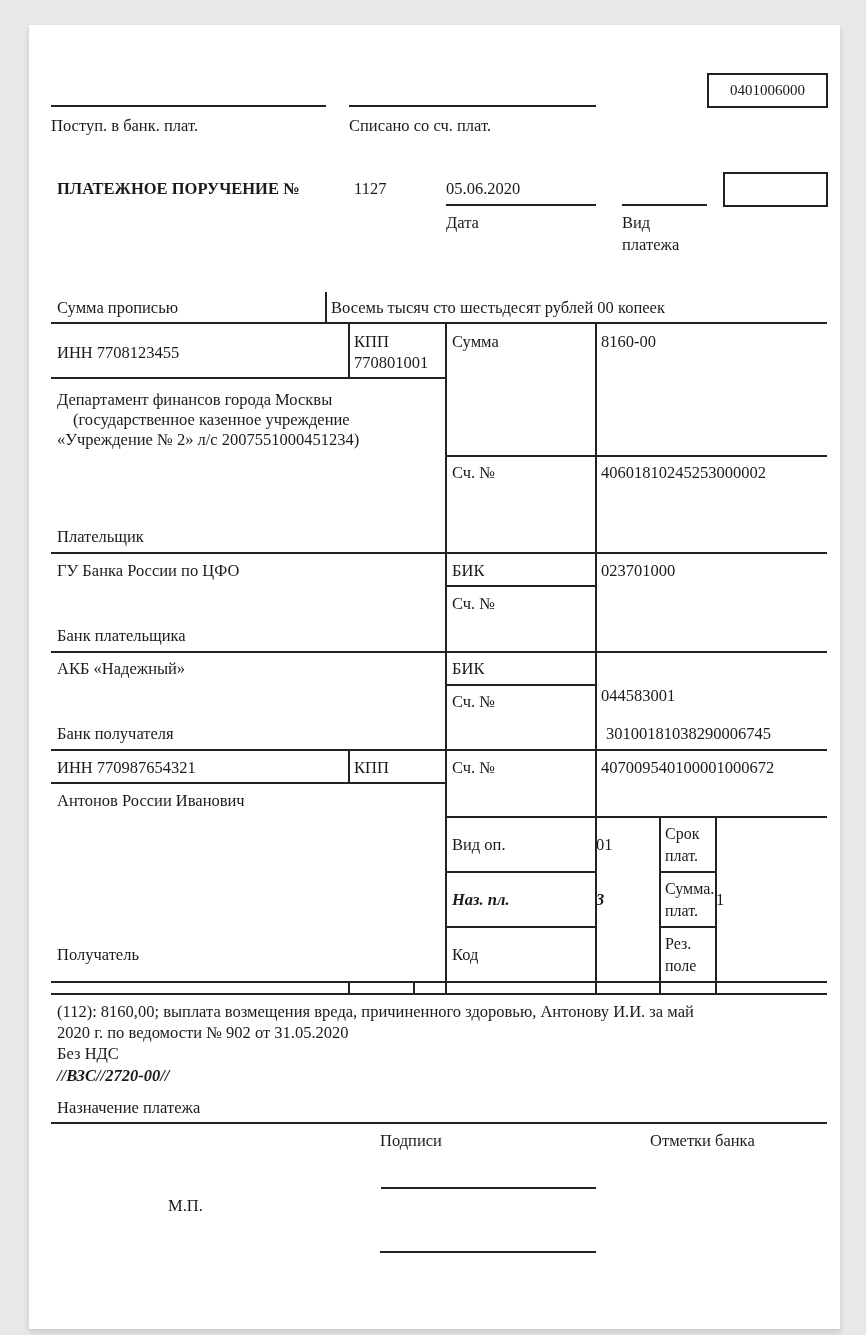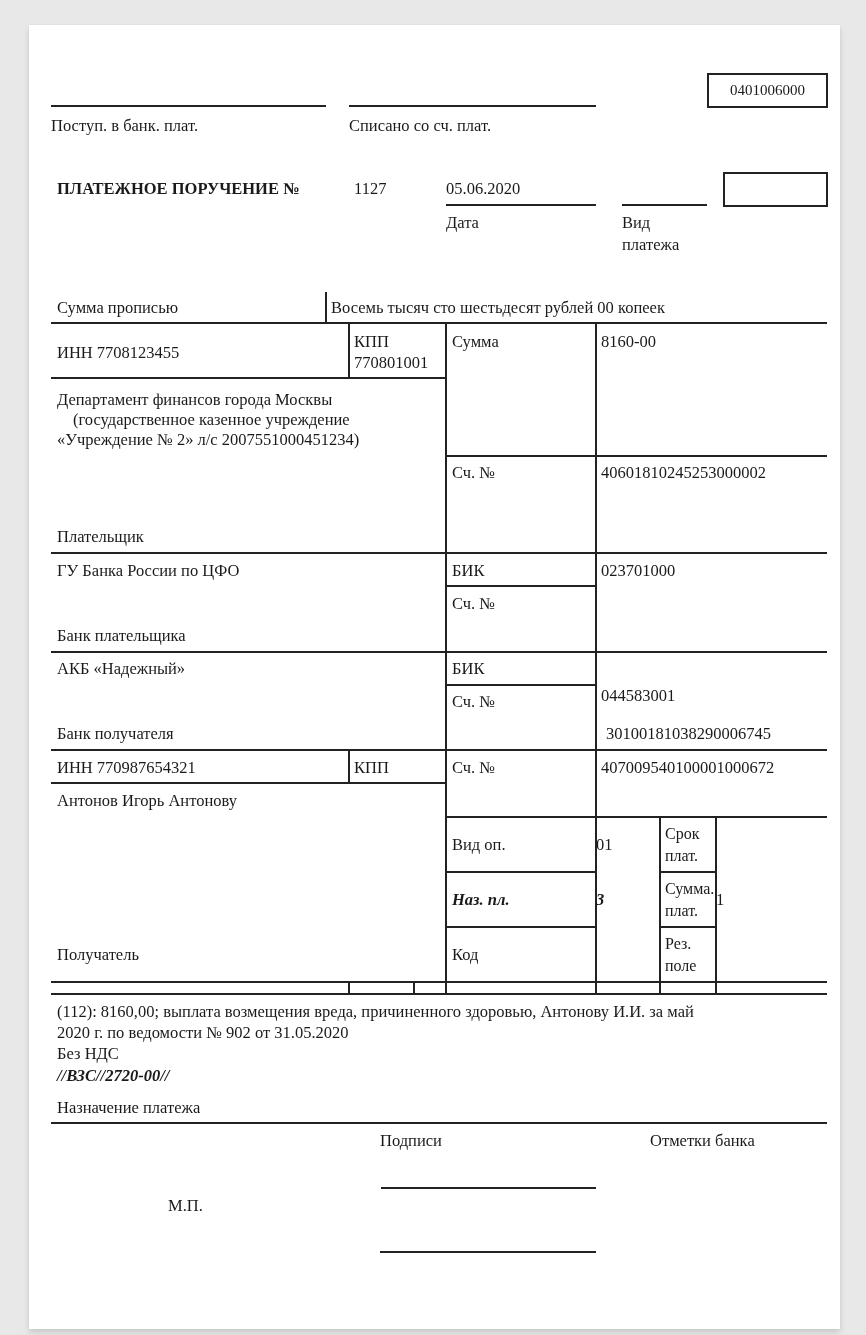--- a/index.html
+++ b/index.html
@@ -90,21 +90,21 @@
 <div class="t" style="left:606px;top:724px;">30100181038290006745</div>
 <div class="t" style="left:57px;top:724px;">Банк получателя</div>
 <div class="hl" style="left:51px;top:749px;width:776px;"></div>
 
 <div class="t" style="left:57px;top:758px;">ИНН 770987654321</div>
 <div class="vl" style="left:348px;top:749px;height:34px;"></div>
 <div class="t" style="left:354px;top:758px;">КПП</div>
 <div class="hl" style="left:51px;top:782px;width:395px;"></div>
 <div class="t" style="left:452px;top:758px;">Сч. №</div>
 <div class="t" style="left:601px;top:758px;">40700954010000100067​2</div>
-<div class="t" style="left:57px;top:791px;">Антонов Игорь Антонову</div>
+<div class="t" style="left:57px;top:791px;">Антонов России Иванович</div>
 <div class="hl" style="left:446px;top:816px;width:381px;"></div>
 
 <div class="vl" style="left:659px;top:816px;height:178px;"></div>
 <div class="vl" style="left:715px;top:816px;height:178px;"></div>
 <div class="hl" style="left:446px;top:871px;width:150px;"></div>
 <div class="hl" style="left:660px;top:871px;width:56px;"></div>
 <div class="hl" style="left:446px;top:926px;width:150px;"></div>
 <div class="hl" style="left:660px;top:926px;width:56px;"></div>
 
 <div class="t" style="left:452px;top:835px;">Вид оп.</div>

